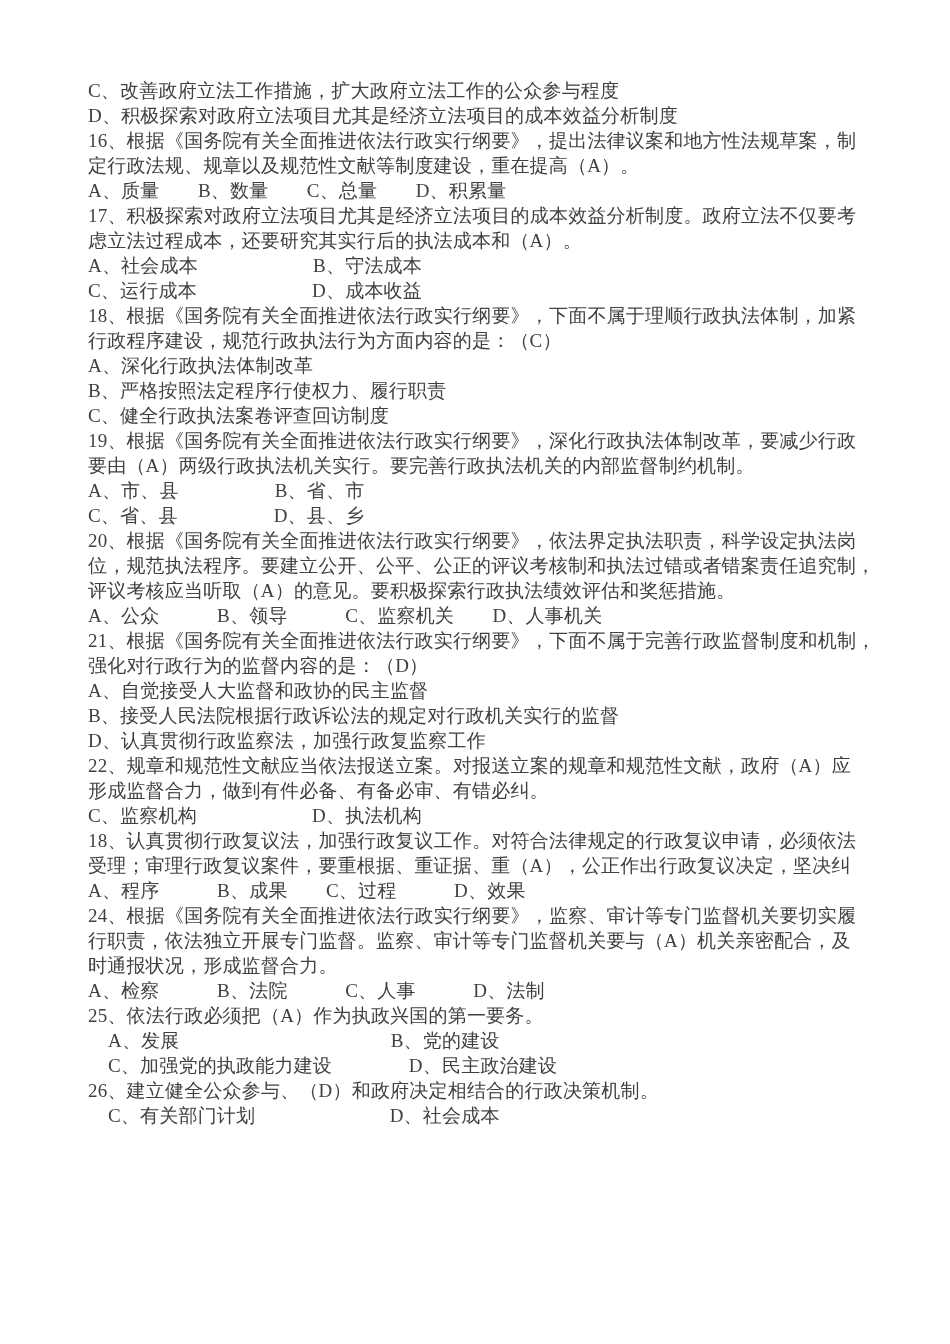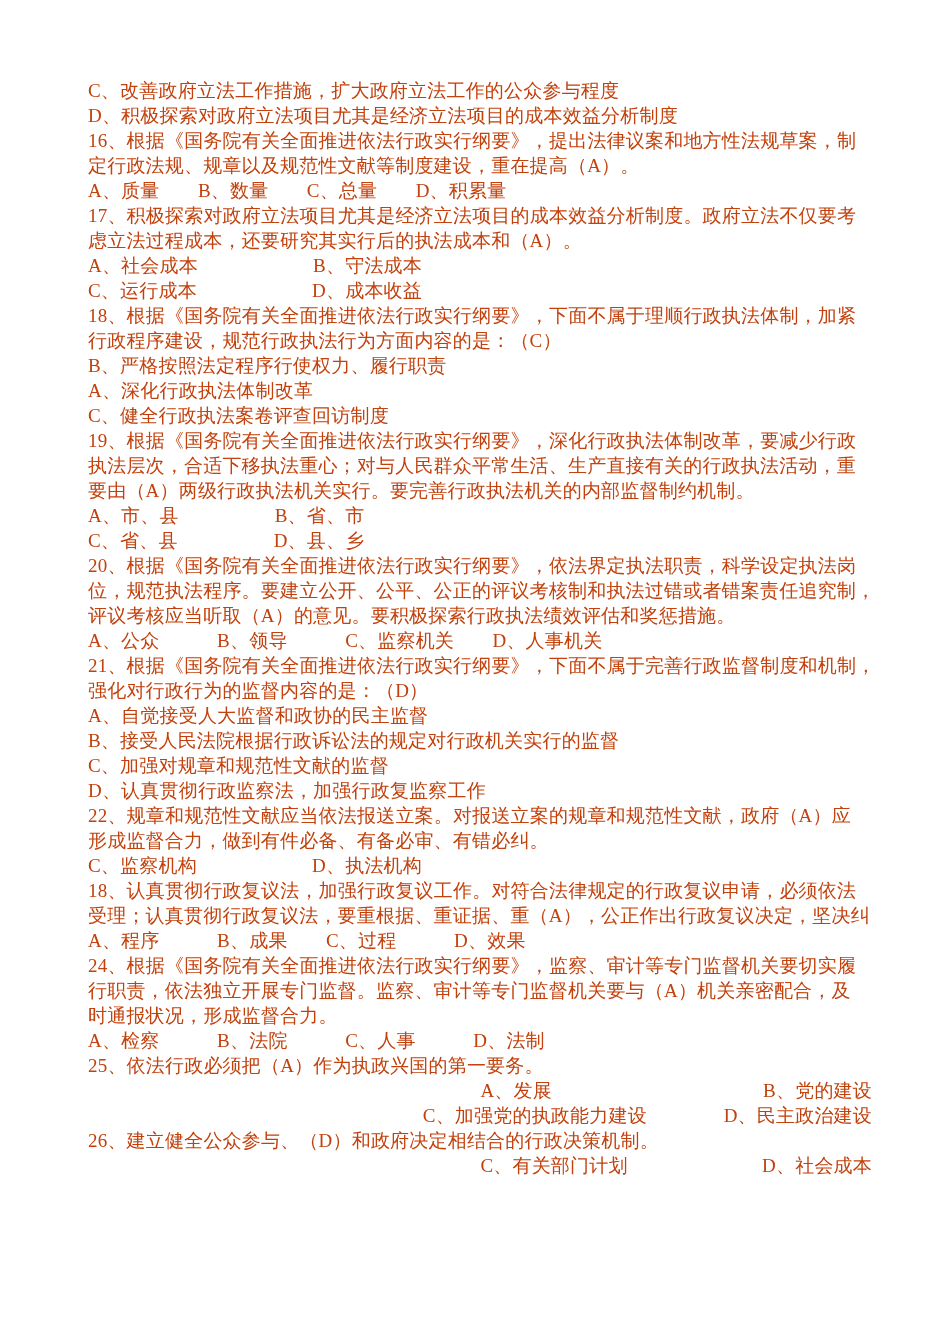--- a/index.html
+++ b/index.html
@@ -15,71 +15,68 @@
     overflow: hidden;
   }
   .doc-body {
     position: absolute;
     top: 78px;
     left: 88px;
     right: 78px;
     font-family: "Liberation Serif", "DejaVu Serif", serif;
     font-size: 19px;
     line-height: 25px;
-    color: #c2410c;
+    color: #404040;
   }
   .line {
     height: 25px;
     white-space: pre;
     letter-spacing: 0.2px;
   }
   .line.indent {
     padding-left: 20px;
-    text-align: right;
   }
 </style>
 </head>
 <body>
 
 <div class="page">
   <div class="doc-body" id="doc-body">
       <div class="line">C、改善政府立法工作措施，扩大政府立法工作的公众参与程度</div>
       <div class="line">D、积极探索对政府立法项目尤其是经济立法项目的成本效益分析制度</div>
       <div class="line">16、根据《国务院有关全面推进依法行政实行纲要》，提出法律议案和地方性法规草案，制</div>
       <div class="line">定行政法规、规章以及规范性文献等制度建设，重在提高（A）。</div>
       <div class="line">A、质量　　B、数量　　C、总量　　D、积累量</div>
       <div class="line">17、积极探索对政府立法项目尤其是经济立法项目的成本效益分析制度。政府立法不仅要考</div>
       <div class="line">虑立法过程成本，还要研究其实行后的执法成本和（A）。</div>
       <div class="line">A、社会成本　　　　　　B、守法成本</div>
       <div class="line">C、运行成本　　　　　　D、成本收益</div>
       <div class="line">18、根据《国务院有关全面推进依法行政实行纲要》，下面不属于理顺行政执法体制，加紧</div>
       <div class="line">行政程序建设，规范行政执法行为方面内容的是：（C）</div>
+      <div class="line">A、深化行政执法体制改革</div>
       <div class="line">B、严格按照法定程序行使权力、履行职责</div>
-      <div class="line">A、深化行政执法体制改革</div>
       <div class="line">C、健全行政执法案卷评查回访制度</div>
       <div class="line">19、根据《国务院有关全面推进依法行政实行纲要》，深化行政执法体制改革，要减少行政</div>
-      <div class="line">执法层次，合适下移执法重心；对与人民群众平常生活、生产直接有关的行政执法活动，重</div>
       <div class="line">要由（A）两级行政执法机关实行。要完善行政执法机关的内部监督制约机制。</div>
       <div class="line">A、市、县　　　　　B、省、市</div>
       <div class="line">C、省、县　　　　　D、县、乡</div>
       <div class="line">20、根据《国务院有关全面推进依法行政实行纲要》，依法界定执法职责，科学设定执法岗</div>
       <div class="line">位，规范执法程序。要建立公开、公平、公正的评议考核制和执法过错或者错案责任追究制，</div>
       <div class="line">评议考核应当听取（A）的意见。要积极探索行政执法绩效评估和奖惩措施。</div>
       <div class="line">A、公众　　　B、领导　　　C、监察机关　　D、人事机关</div>
       <div class="line">21、根据《国务院有关全面推进依法行政实行纲要》，下面不属于完善行政监督制度和机制，</div>
       <div class="line">强化对行政行为的监督内容的是：（D）</div>
       <div class="line">A、自觉接受人大监督和政协的民主监督</div>
       <div class="line">B、接受人民法院根据行政诉讼法的规定对行政机关实行的监督</div>
-      <div class="line">C、加强对规章和规范性文献的监督</div>
       <div class="line">D、认真贯彻行政监察法，加强行政复监察工作</div>
       <div class="line">22、规章和规范性文献应当依法报送立案。对报送立案的规章和规范性文献，政府（A）应</div>
       <div class="line">形成监督合力，做到有件必备、有备必审、有错必纠。</div>
       <div class="line">C、监察机构　　　　　　D、执法机构</div>
       <div class="line">18、认真贯彻行政复议法，加强行政复议工作。对符合法律规定的行政复议申请，必须依法</div>
-      <div class="line">受理；认真贯彻行政复议法，要重根据、重证据、重（A），公正作出行政复议决定，坚决纠</div>
+      <div class="line">受理；审理行政复议案件，要重根据、重证据、重（A），公正作出行政复议决定，坚决纠</div>
       <div class="line">A、程序　　　B、成果　　C、过程　　　D、效果</div>
       <div class="line">24、根据《国务院有关全面推进依法行政实行纲要》，监察、审计等专门监督机关要切实履</div>
       <div class="line">行职责，依法独立开展专门监督。监察、审计等专门监督机关要与（A）机关亲密配合，及</div>
       <div class="line">时通报状况，形成监督合力。</div>
       <div class="line">A、检察　　　B、法院　　　C、人事　　　D、法制</div>
       <div class="line">25、依法行政必须把（A）作为执政兴国的第一要务。</div>
       <div class="line indent">A、发展　　　　　　　　　　　B、党的建设</div>
       <div class="line indent">C、加强党的执政能力建设　　　　D、民主政治建设</div>
       <div class="line">26、建立健全公众参与、（D）和政府决定相结合的行政决策机制。</div>
       <div class="line indent">C、有关部门计划　　　　　　　D、社会成本</div>

